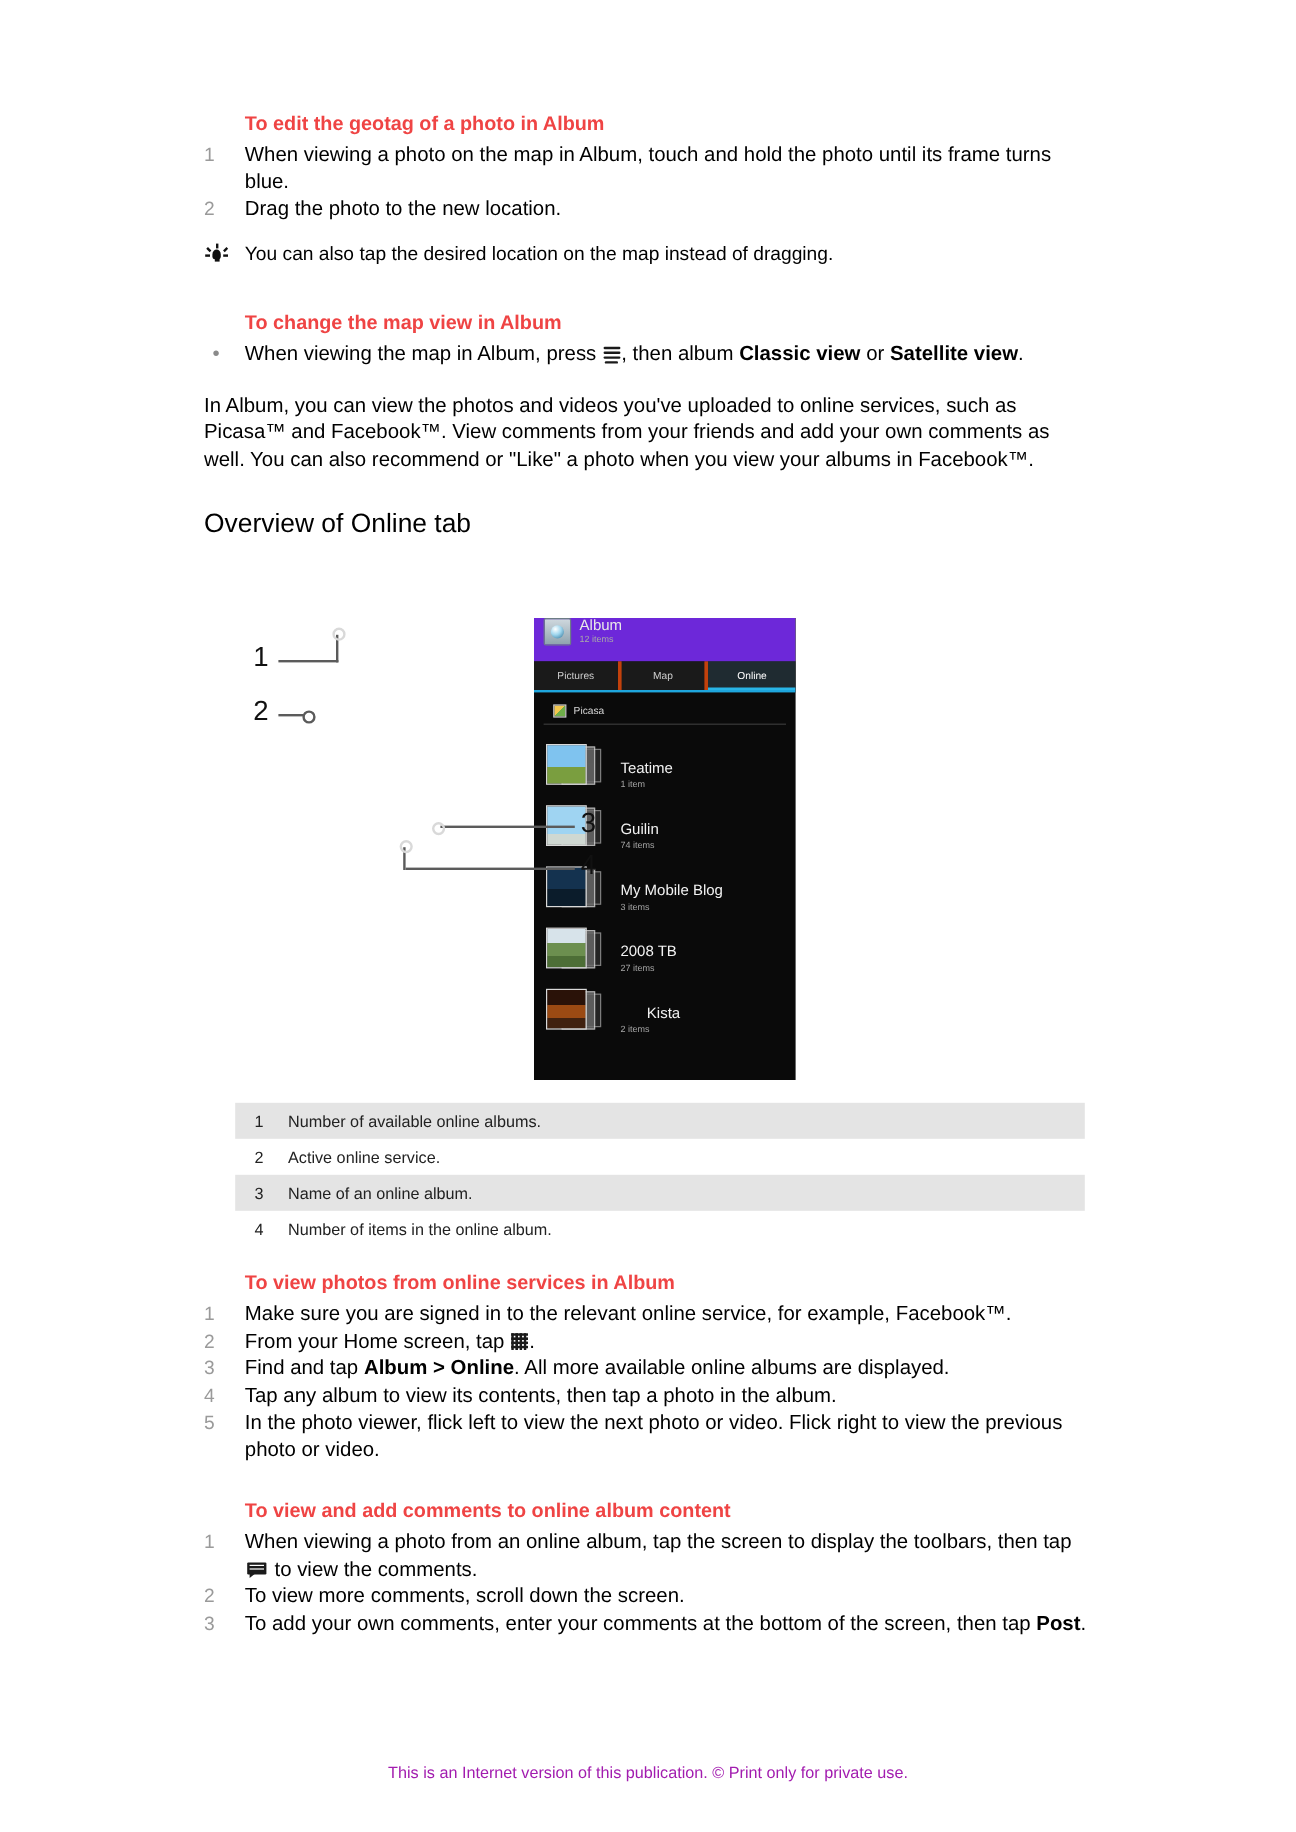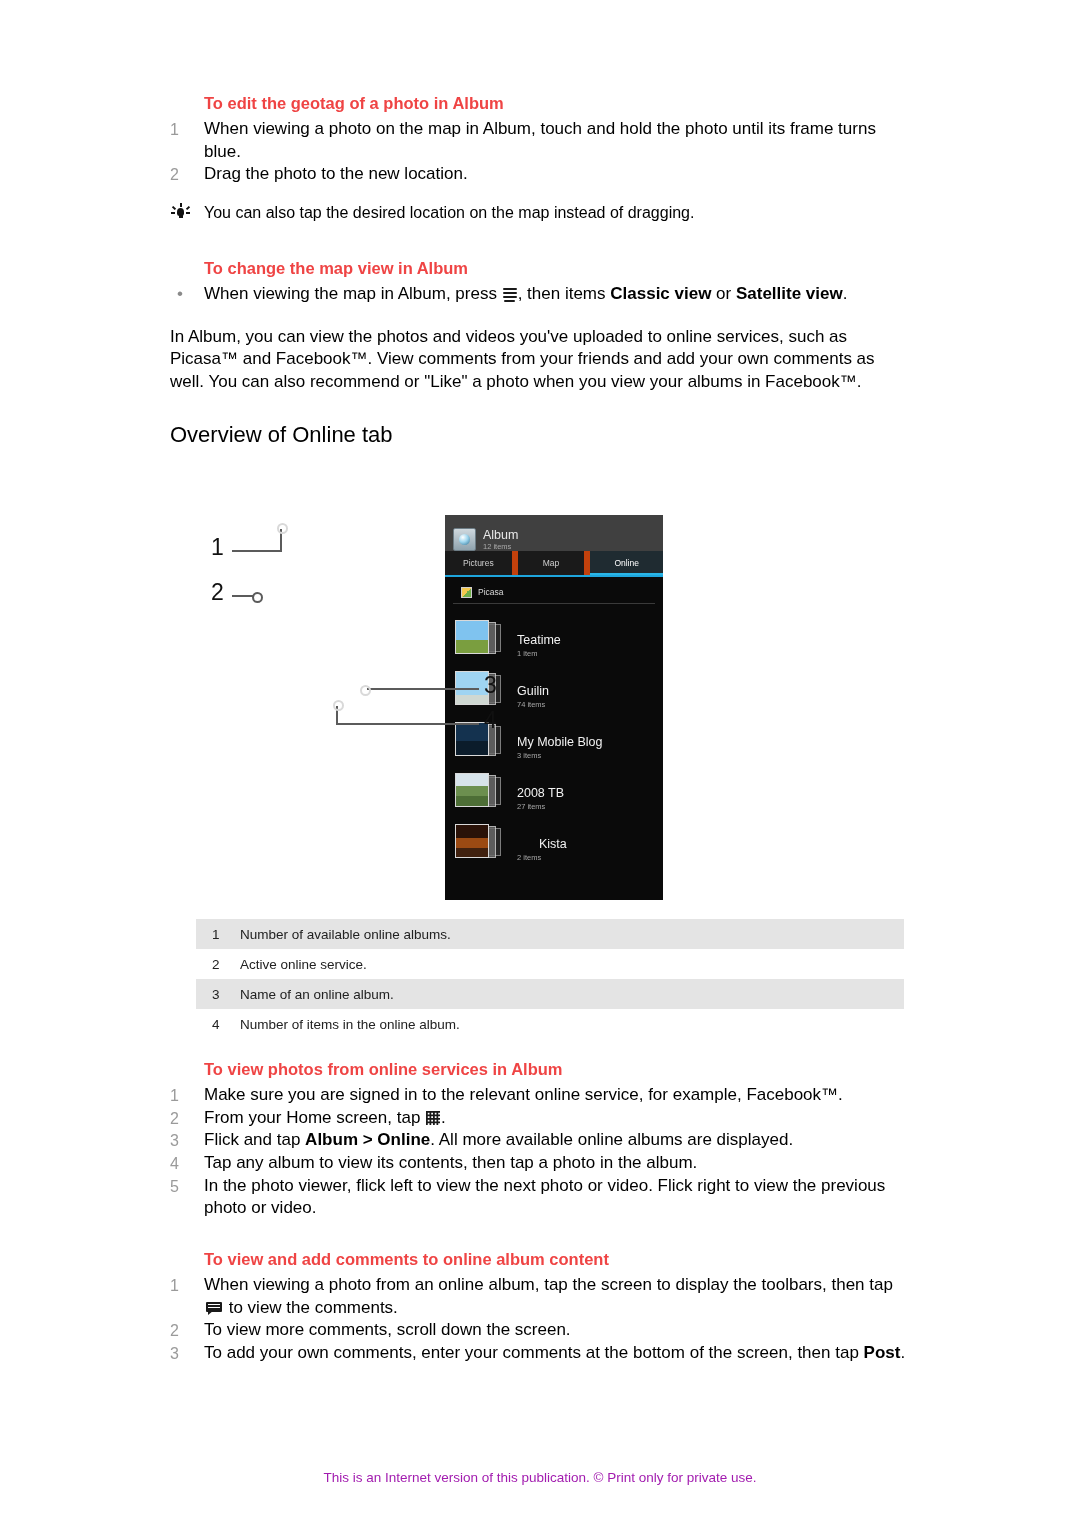--- a/index.html
+++ b/index.html
@@ -207,23 +207,23 @@
     left: 275px;
     top: 10px;
     width: 218px;
     height: 385px;
     background: #0a0a0a;
     overflow: hidden;
   }
   .phone-header {
     position: relative;
     height: 36px;
-    background: #404040;
+    background: #6d28d9;
     display: flex;
-    align-items: flex-end;
+    align-items: flex-start;
     padding-left: 8px;
   }
   .app-icon {
     width: 21px; height: 21px;
     border-radius: 2px;
     background: linear-gradient(#cfd8de, #8fa3ae);
     border: 1px solid #6d7d86;
     display: flex; align-items:center; justify-content:center;
     flex: 0 0 auto;
   }
@@ -239,21 +239,21 @@
     display: flex;
     height: 24px;
     background: #1a1a1a;
     border-bottom: 2px solid #1ea6dd;
   }
   .tab {
     flex: 1 1 33.33%;
     color: #cfcfcf;
     font-size: 8.5px;
     display: flex; align-items: center; justify-content: center;
-    border-right: 6px solid #c2410c;
+    border-right: 3px solid #c2410c;
     box-sizing: border-box;
   }
   .tab:last-child { border-right: none; }
   .tab.active {
     background: #1f2b31;
     color: #ffffff;
     box-shadow: inset 0 -2px 0 #29b6e8;
   }
 
   .service-row {
@@ -415,21 +415,21 @@
           <span class="b"></span><span class="stem"></span>
         </span>
       </span>
       <span class="tip-body">You can also tap the desired location on the map instead of dragging.</span>
     </div>
 
     <h3 class="proc-title" style="margin-top:30px;">To change the map view in Album</h3>
 
     <div class="step">
       <span class="bullet-dot">•</span>
-      <span class="step-body"><span>When viewing the map in Album, press </span><span class="i-menu"><i></i><i></i><i></i><i></i></span><span>, then items </span><b>Classic view</b><span> or </span><b>Satellite view</b><span>.</span></span>
+      <span class="step-body"><span>When viewing the map in Album, press </span><span class="i-menu"><i></i><i></i><i></i><i></i></span><span>, then album </span><b>Classic view</b><span> or </span><b>Satellite view</b><span>.</span></span>
     </div>
 
 
     <p class="para" style="margin-top:20px;">In Album, you can view the photos and videos you've uploaded to online services, such as Picasa™ and Facebook™. View comments from your friends and add your own comments as well. You can also recommend or "Like" a photo when you view your albums in Facebook™.</p>
 
     <h2 class="sub-title" style="margin-top:29px;">Overview of Online tab</h2>
   </div>
 
   <div class="figure">
 
@@ -567,21 +567,21 @@
       <li class="step">
         <span class="step-num">1</span>
         <span class="step-body">Make sure you are signed in to the relevant online service, for example, Facebook™.</span>
       </li>
       <li class="step">
         <span class="step-num">2</span>
         <span class="step-body"><span>From your Home screen, tap </span><span class="i-grid"></span><span>.</span></span>
       </li>
       <li class="step">
         <span class="step-num">3</span>
-        <span class="step-body"><span>Flick and tap </span><b>Album &gt; Online</b><span>. All more available online albums are displayed.</span></span>
+        <span class="step-body"><span>Find and tap </span><b>Album &gt; Online</b><span>. All more available online albums are displayed.</span></span>
       </li>
       <li class="step">
         <span class="step-num">4</span>
         <span class="step-body">Tap any album to view its contents, then tap a photo in the album.</span>
       </li>
       <li class="step">
         <span class="step-num">5</span>
         <span class="step-body">In the photo viewer, flick left to view the next photo or video. Flick right to view the previous photo or video.</span>
       </li>
     </ol>

